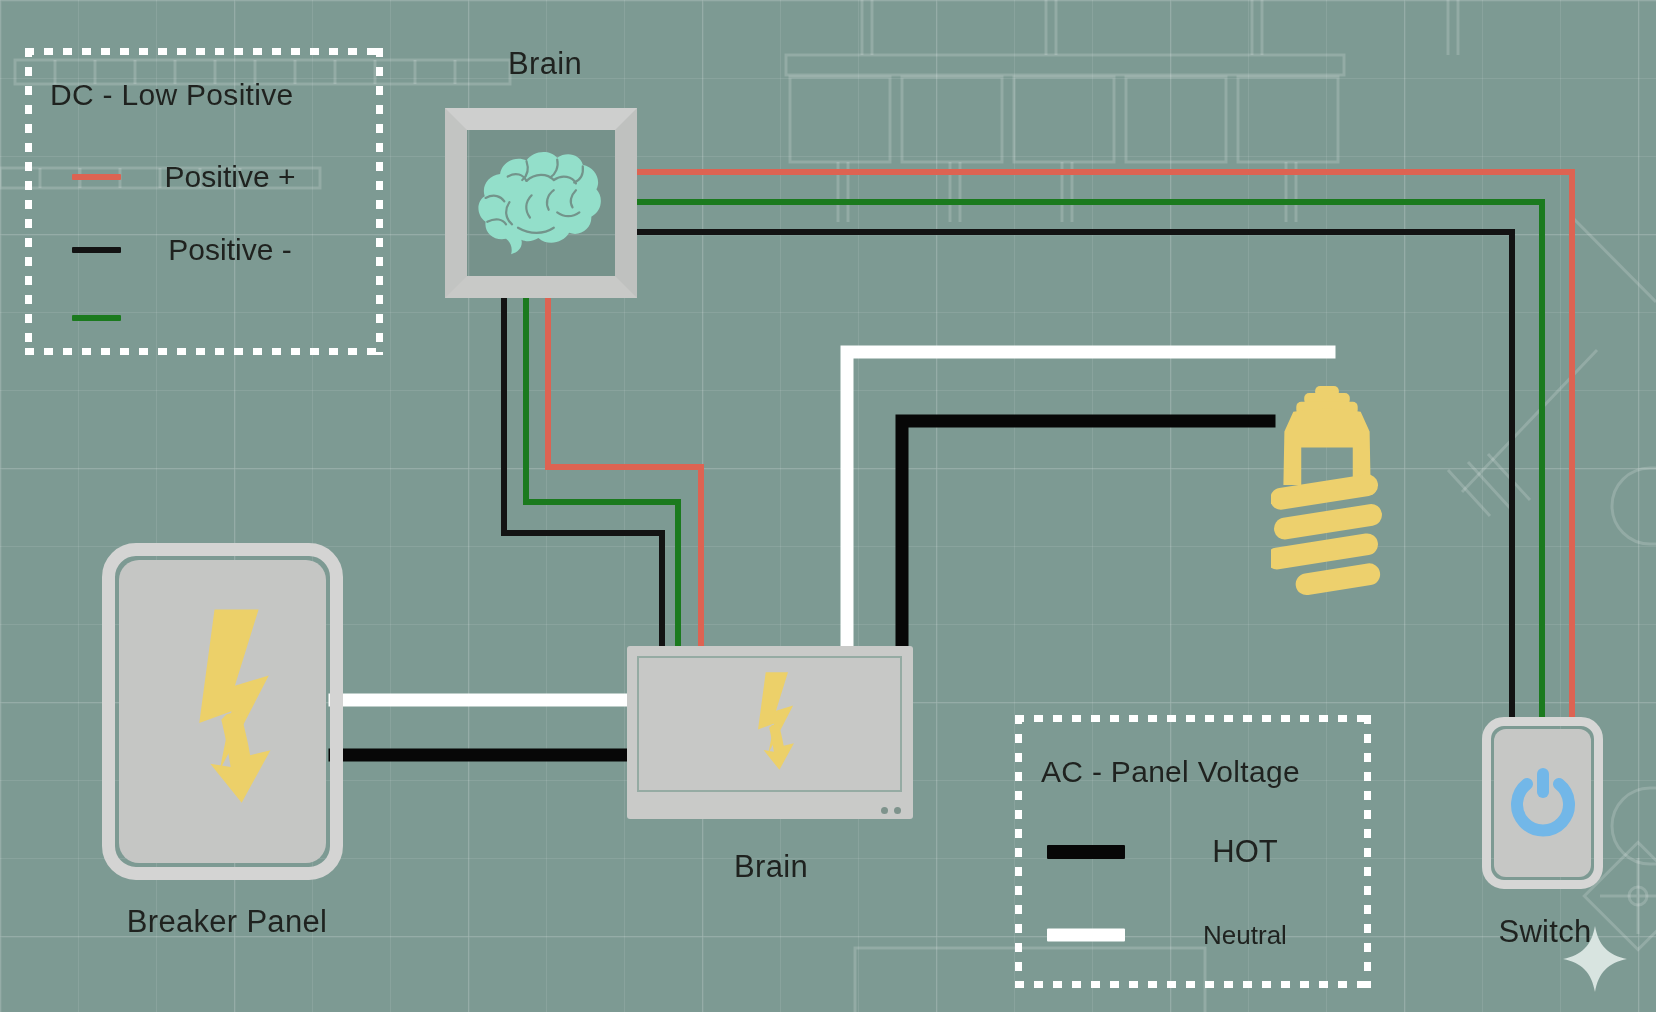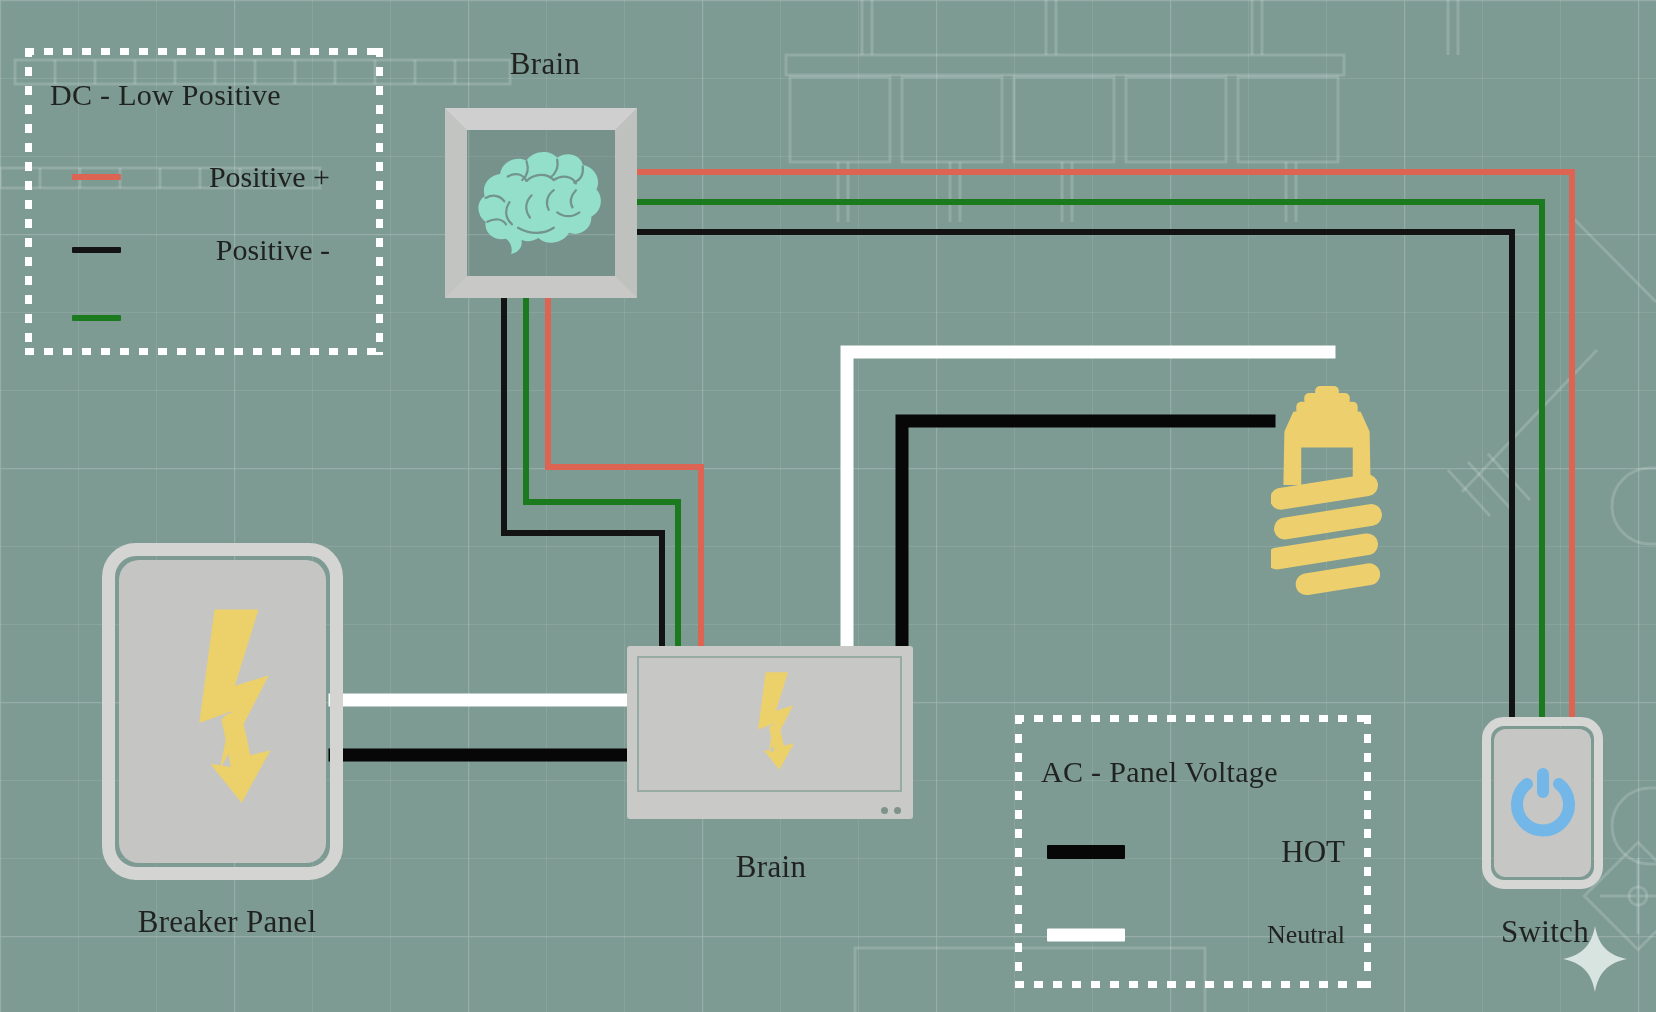--- a/index.html
+++ b/index.html
@@ -23,21 +23,21 @@
     content:"";position:absolute;inset:0;pointer-events:none;
     background:
       repeating-linear-gradient(90deg,#fff 0 9px,transparent 9px 19px) 0 0/100% 7px no-repeat,
       repeating-linear-gradient(90deg,#fff 0 9px,transparent 9px 19px) 0 100%/100% 7px no-repeat,
       repeating-linear-gradient(180deg,#fff 0 9px,transparent 9px 19px) 0 0/7px 100% no-repeat,
       repeating-linear-gradient(180deg,#fff 0 9px,transparent 9px 19px) 100% 0/7px 100% no-repeat;
   }
   .legend .title{position:absolute;font-size:30px;letter-spacing:.3px;white-space:nowrap;}
   .legend .row{position:absolute;height:32px;}
   .legend .sw{position:absolute;top:50%;transform:translateY(-50%);border-radius:1px;}
-  .legend .rl{position:absolute;top:50%;transform:translateY(-50%);text-align:right;font-size:30px;white-space:nowrap;}
+  .legend .rl{position:absolute;top:50%;transform:translateY(-50%);text-align:center;font-size:30px;white-space:nowrap;}
 
   
   .breaker{
     position:absolute;left:102px;top:543px;width:241px;height:337px;
     border:13px solid #d4d4d3;border-radius:34px;box-sizing:border-box;
   }
   .breaker .fill{position:absolute;inset:4px;background:#c5c6c4;border-radius:20px;}
 
   .switchbox{
     position:absolute;left:1482px;top:717px;width:121px;height:172px;
@@ -59,21 +59,21 @@
   .brainframe{
     position:absolute;left:445px;top:108px;width:192px;height:190px;
     border:22px solid;border-color:#cecfce #bfc1bf #c8c9c7 #c2c4c2;
     box-sizing:border-box;background:rgba(55,75,70,.10);
   }
   .center{position:absolute;left:50%;top:50%;transform:translate(-50%,-50%);}
 </style>
 </head>
 <body>
 
-<div class="canvas" style="background: rgb(125, 154, 147); font-family: Liberation Serif, serif;">
+<div class="canvas" style="background: rgb(125, 154, 147);">
 
   <svg class="abs" style="left:0;top:0" width="1656" height="1012" viewBox="0 0 1656 1012">
     <defs>
       <pattern id="grid" width="78" height="78" patternUnits="userSpaceOnUse">
         <path d="M78 .5H0M.5 0V78" fill="none" stroke="rgba(255,255,255,.09)" stroke-width="1"></path>
       </pattern>
       <pattern id="grid2" width="234" height="234" patternUnits="userSpaceOnUse">
         <path d="M234 .5H0M.5 0V234" fill="none" stroke="rgba(255,255,255,.10)" stroke-width="2"></path>
       </pattern>
     </defs>

